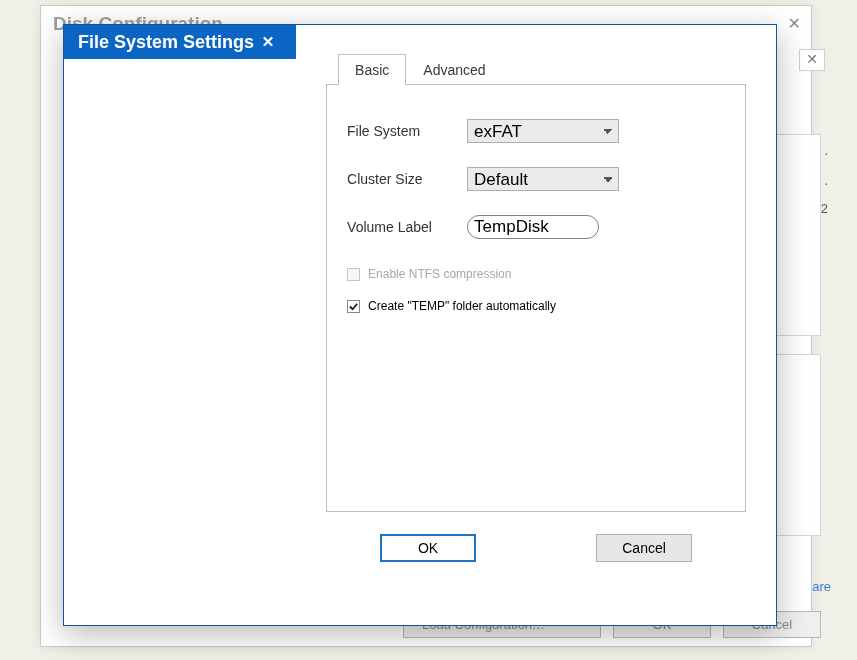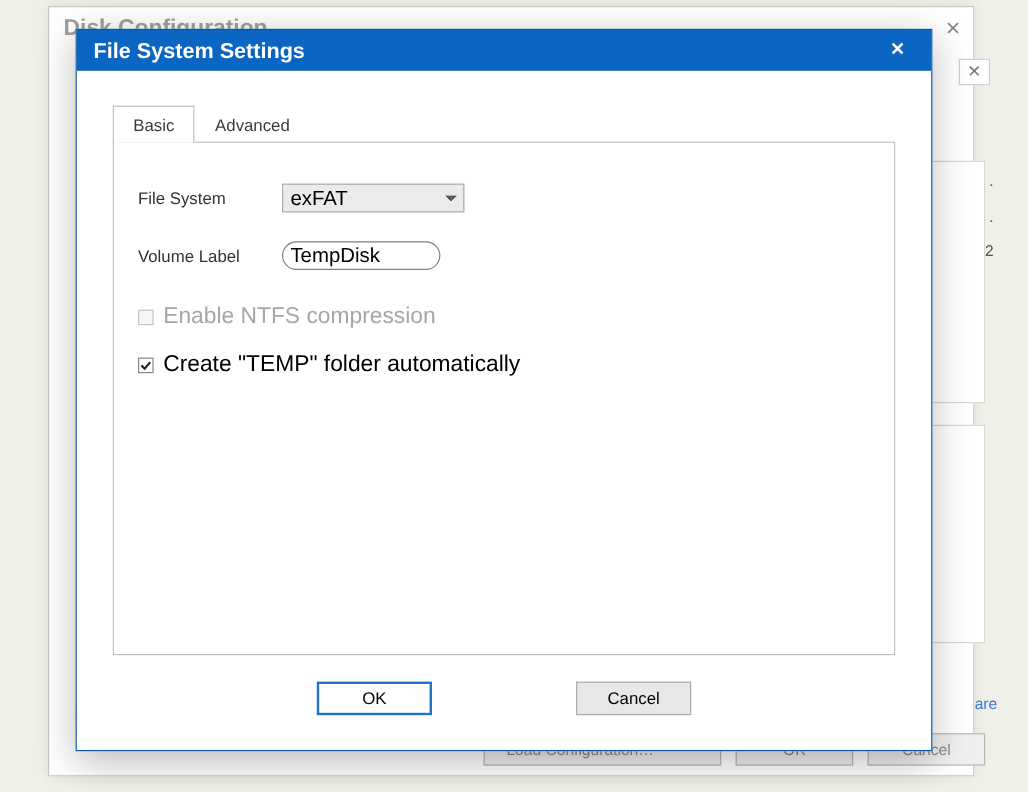--- a/index.html
+++ b/index.html
@@ -123,21 +123,21 @@
   .dlg {
     position: absolute;
     left: 63px;
     top: 24px;
     width: 712px;
     height: 600px;
     background: #ffffff;
     border: 1px solid #0a57a4;
     box-shadow: 0 8px 30px rgba(0,0,0,.28);
     display: flex;
-    flex-direction: column;
+    flex-direction: row;
   }
   .dlg-title {
     height: 34px;
     background: #0a66c2;
     color: #fff;
     font-size: 18px;
     font-weight: 600;
     line-height: 34px;
     padding: 0 14px;
     display: flex;
@@ -157,20 +157,21 @@
 
   .dlg-body {
     flex: 1;
     padding: 28px 30px 8px 30px;
   }
 
   
   .tabs {
     display: flex;
     align-items: flex-end;
+    margin-left: 12px;
   }
   .tab {
     padding: 7px 16px 7px 16px;
     font-size: 14px;
     color: #3a3a3a;
     border: 1px solid transparent;
     border-bottom: none;
     position: relative;
     top: 1px;
     cursor: pointer;
@@ -222,21 +223,21 @@
     background-repeat: no-repeat;
     padding-right: 22px;
   }
   input.win { width: 132px; border-radius: 12px; }
 
   
   .check-row {
     display: flex;
     align-items: center;
     margin-bottom: 18px;
-    font-size: 19px;
+    font-size: 12px;
   }
   .check-row.disabled { color: #a7a7a7; }
   .chk {
     width: 13px;
     height: 13px;
     border: 1px solid #888;
     margin-right: 8px;
     display: inline-flex;
     align-items: center;
     justify-content: center;
@@ -323,20 +324,26 @@
 
     <div class="tab-panel">
 
       <div class="row">
         <label class="field-label">File System</label>
         <select class="win">
           <option>exFAT</option>
         </select>
       </div>
 
+      <div class="row">
+        <label class="field-label">Cluster Size</label>
+        <select class="win">
+          <option>Default</option>
+        </select>
+      </div>
 
       <div class="row">
         <label class="field-label">Volume Label</label>
         <input class="win" type="text" value="TempDisk" style="">
       </div>
 
       <div style="height:4px;"></div>
 
       <div class="check-row disabled">
         <span class="chk">

